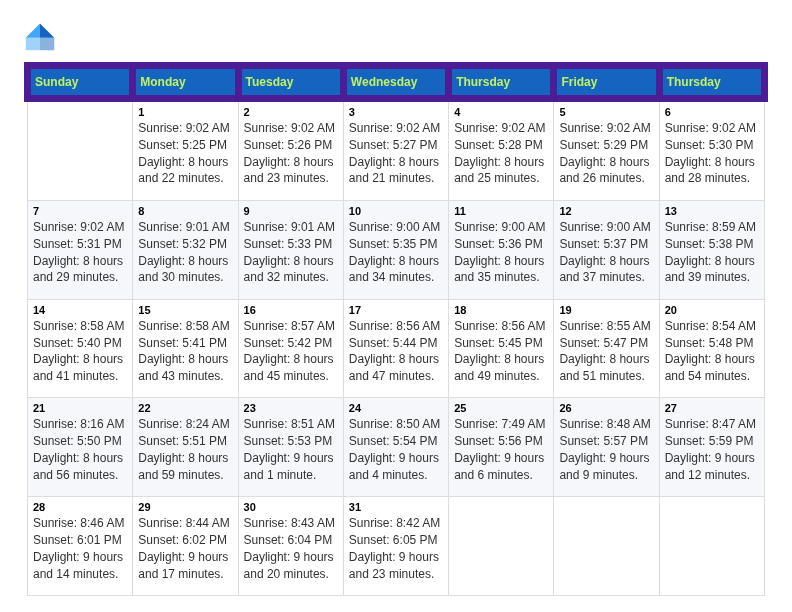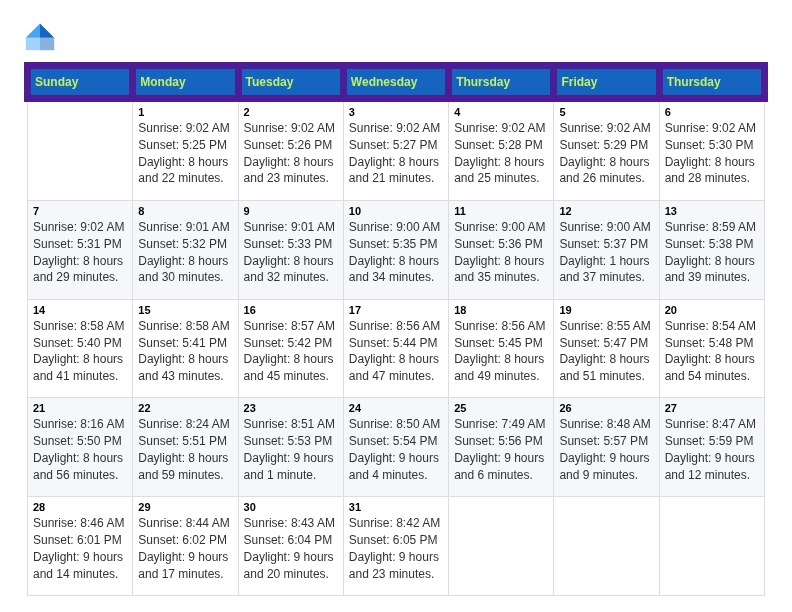--- a/index.html
+++ b/index.html
@@ -219,21 +219,21 @@
           <span>Sunrise: 9:00 AM</span><br>
           <span>Sunset: 5:36 PM</span><br>
           <span>Daylight: 8 hours and 35 minutes.</span>
         </div>
       </td>
           <td>
         <span class="day-number">12</span>
         <div class="day-info">
           <span>Sunrise: 9:00 AM</span><br>
           <span>Sunset: 5:37 PM</span><br>
-          <span>Daylight: 1 hours and 37 minutes.</span>
+          <span>Daylight: 8 hours and 37 minutes.</span>
         </div>
       </td>
           <td>
         <span class="day-number">13</span>
         <div class="day-info">
           <span>Sunrise: 8:59 AM</span><br>
           <span>Sunset: 5:38 PM</span><br>
           <span>Daylight: 8 hours and 39 minutes.</span>
         </div>
       </td>

